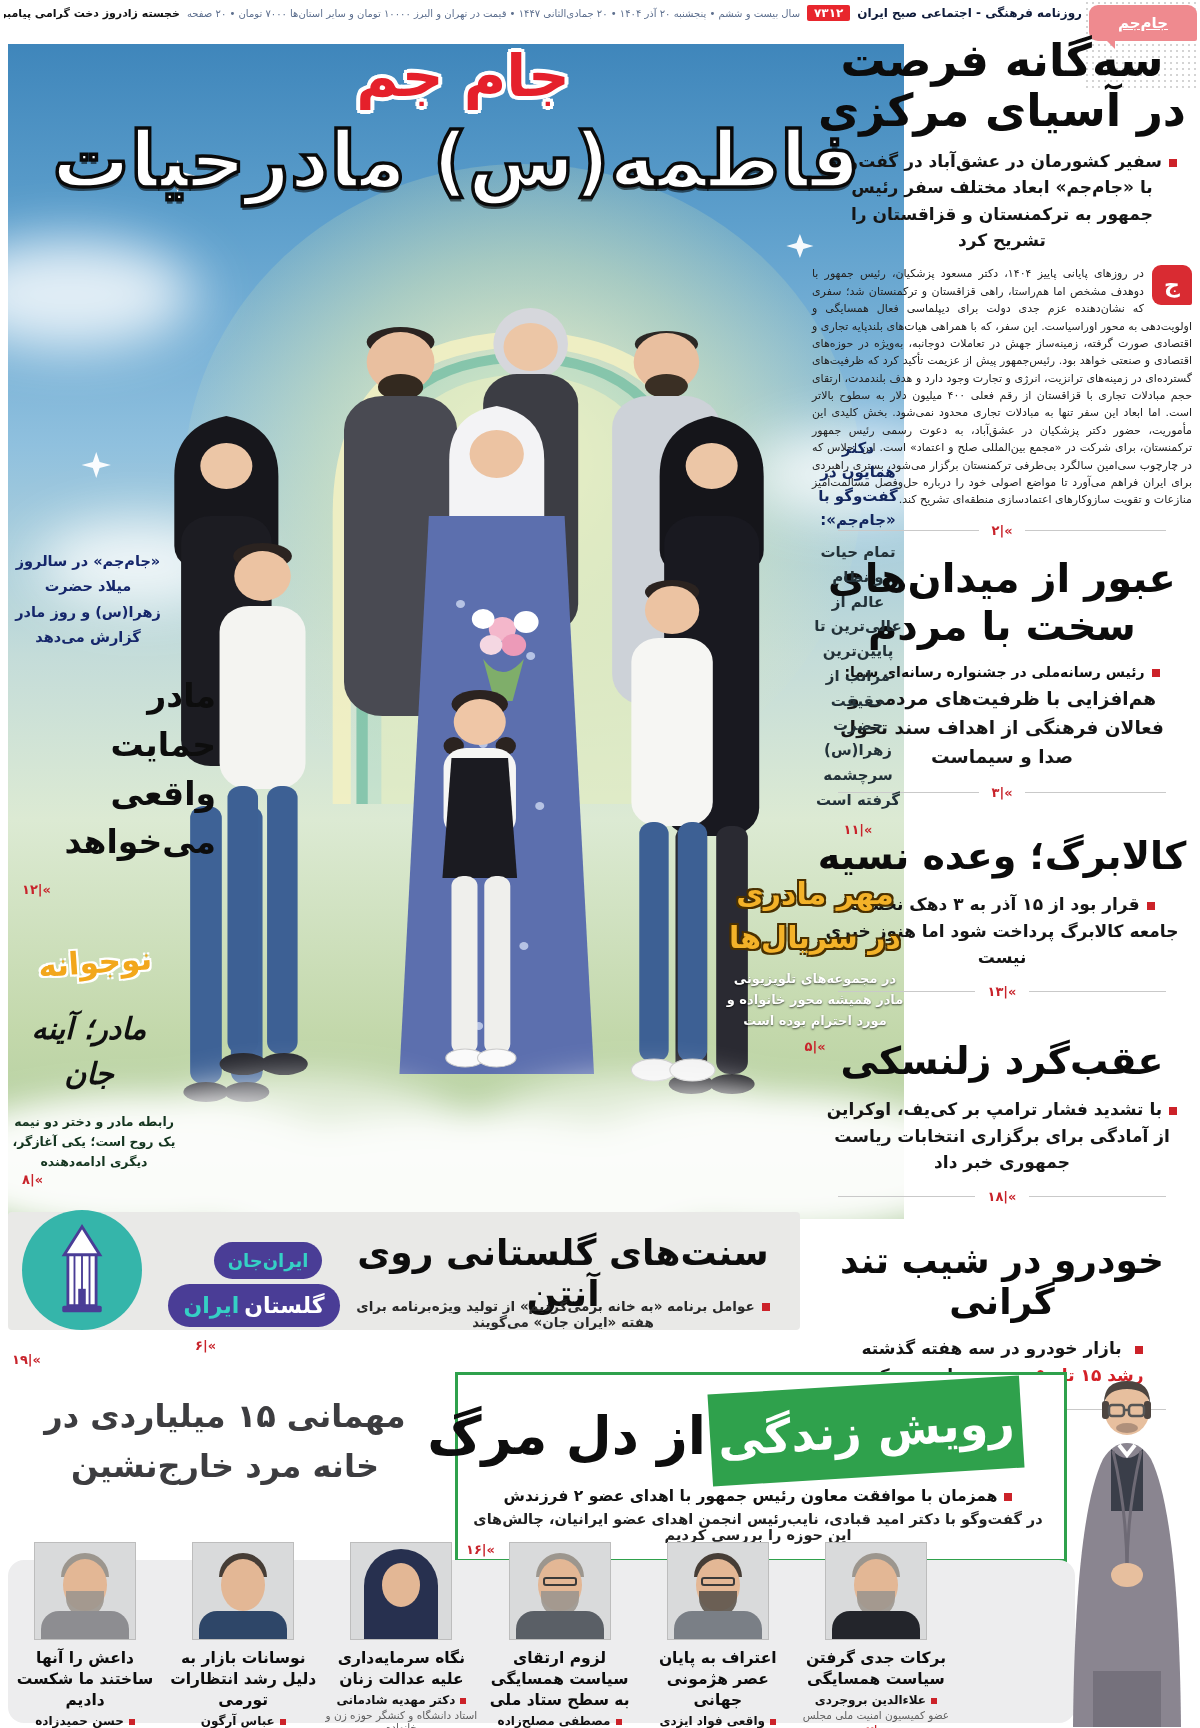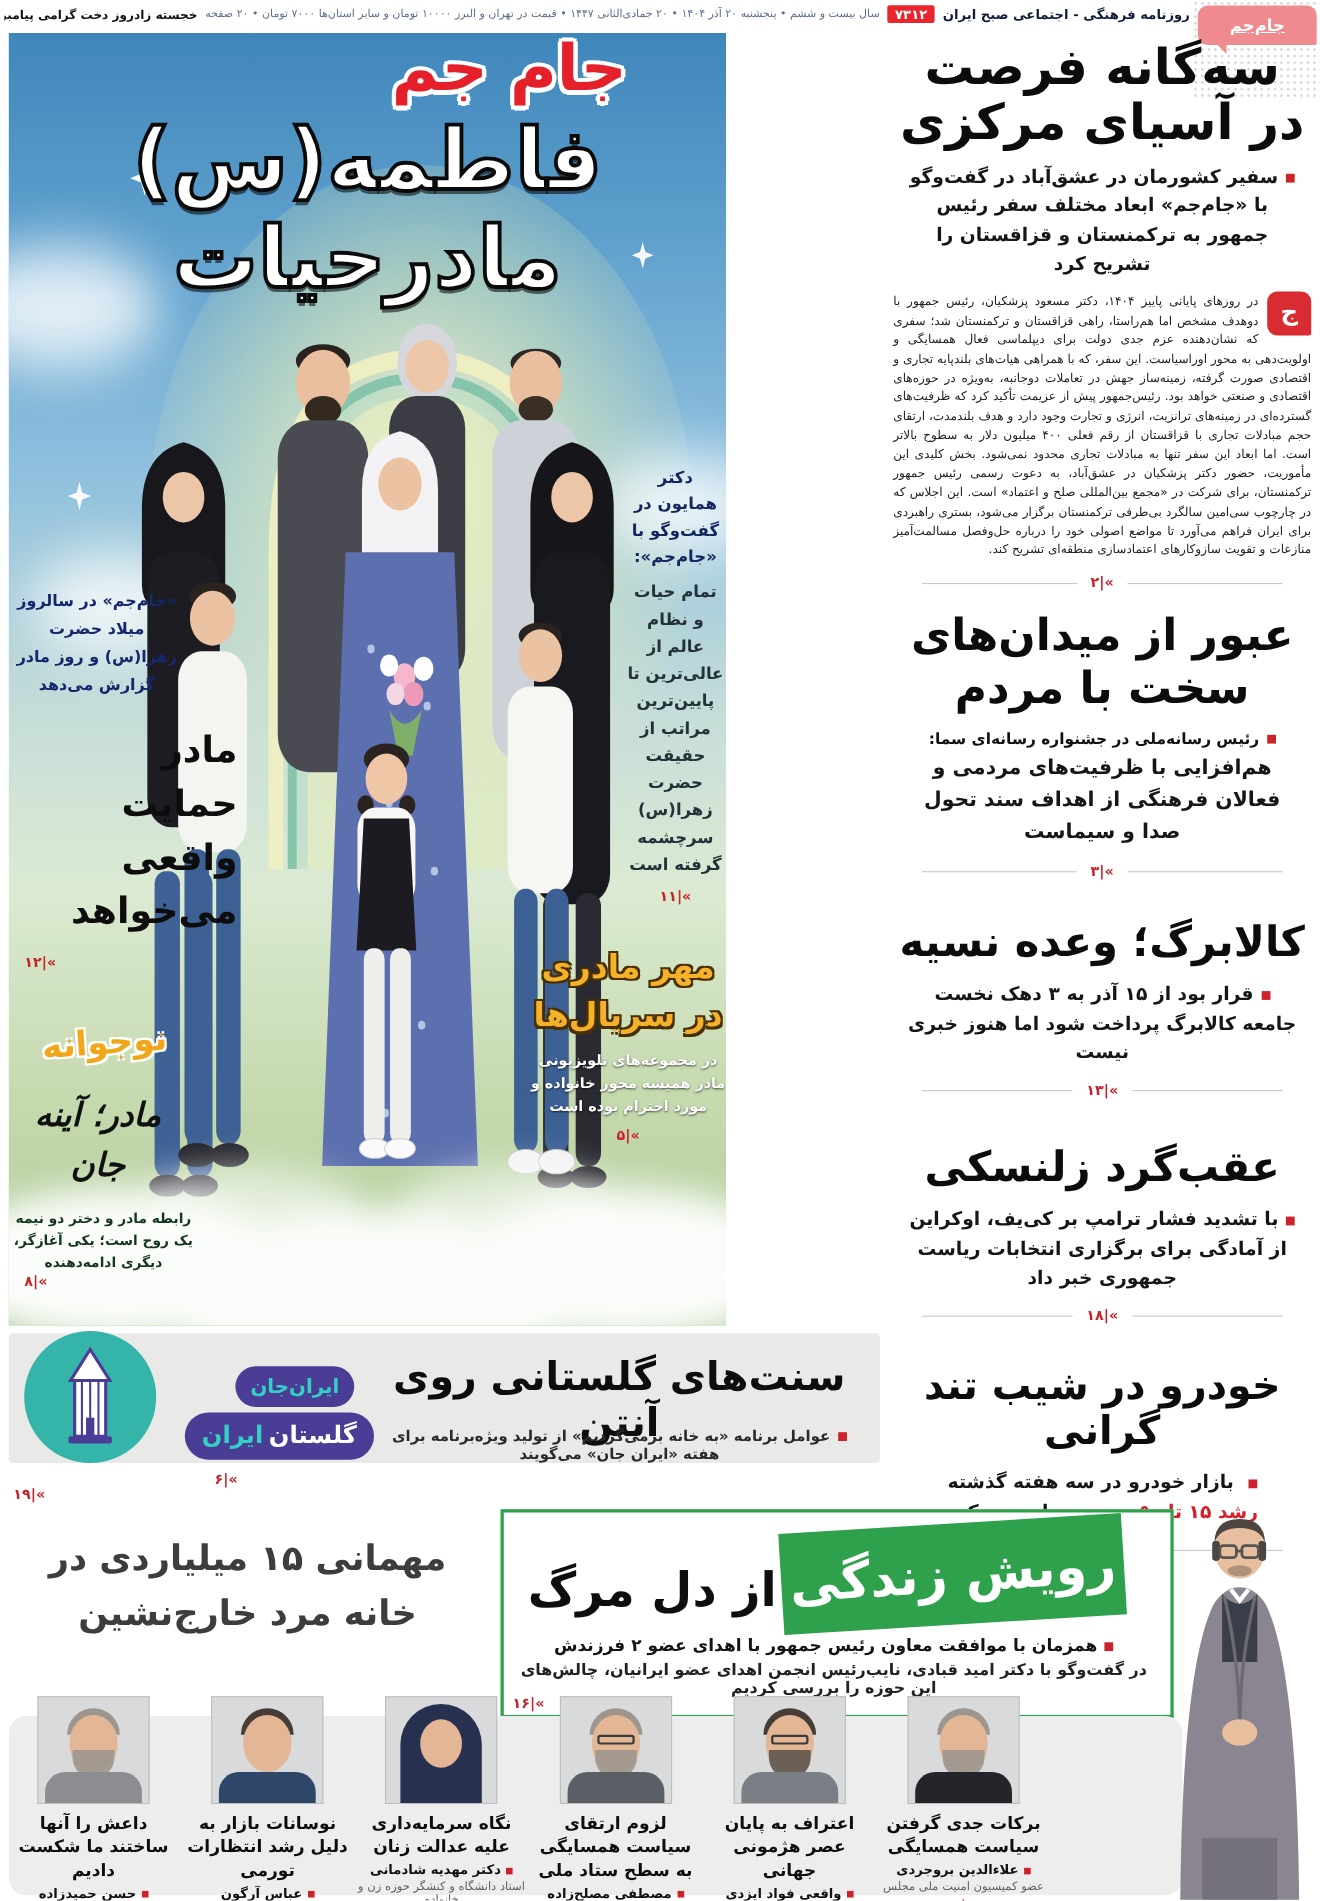--- a/index.html
+++ b/index.html
@@ -18,21 +18,21 @@
                  background-image:radial-gradient(#d4d4d4 1px, transparent 1.3px);
                  background-size:6px 6px; }
   .brand-bubble { position:absolute; top:5px; right:3px; width:108px; height:36px;
                   background:#ef8a8f; border-radius:9px 9px 2px 9px;
                   display:flex; align-items:center; justify-content:center;
                   color:#fff; font-weight:900; font-size:15px; letter-spacing:1px;text-decoration:underline; }
   .brand-bubble::after { content:""; position:absolute; bottom:-8px; left:10px;
                   border:8px solid transparent; border-top-color:#ef8a8f; border-right-color:#ef8a8f; }
 
   
-  .photo { position:absolute; left:8px; top:30px; width:652px; height:1175px; overflow:hidden;
+  .photo { position:absolute; left:8px; top:44px; width:896px; height:1175px; overflow:hidden;
            background:linear-gradient(180deg,#3f86bb 0%, #5d9fcc 15%, #8fc0de 34%, #c4dcd9 52%,
                       #dcead3 66%, #c3d8ab 84%, #a9c897 100%); }
   .photo svg.family { position:absolute; inset:0; width:100%; height:100%; }
 
   .lead-logo { position:absolute; left:250px; width:410px; top:-2px; text-align:center; z-index:5;
                font-size:58px; font-weight:900; color:#e5202b; letter-spacing:2px;
                text-shadow:-3px -3px 0 #fff,3px -3px 0 #fff,-3px 3px 0 #fff,3px 3px 0 #fff,0 -4px 0 #fff,0 4px 0 #fff,-4px 0 0 #fff,4px 0 0 #fff; }
   .lead-headline { position:absolute; left:15px; right:15px; top:72px; z-index:5; text-align:center;
                font-size:77px; font-weight:900; color:#fff; -webkit-text-stroke:3.5px #0a0a0a;
                text-shadow:0 4px 0 rgba(0,0,0,.55); }
@@ -105,21 +105,21 @@
   .mehmani { position:absolute; left:40px; top:1392px; width:370px; text-align:center;
              font-size:32px; font-weight:900; color:#3d3d40; line-height:1.55; }
   .pg-mehmani { position:absolute; left:12px; top:1352px; }
 
   
   .greenbox { position:absolute; left:455px; top:1372px; width:612px; height:190px;
               background:#fff; border:3px solid #2fa14c; }
   .gb-rect { position:absolute; right:42px; top:10px; width:312px; height:92px; background:#2fa14c;
              transform:rotate(-3.5deg); display:flex; align-items:center; justify-content:center;
              color:#fff; font-size:46px; font-weight:900; }
-  .gb-black { position:absolute; right:358px; top:46px; font-size:43px; font-weight:900; color:#0e0e0e; white-space:nowrap; }
+  .gb-black { position:absolute; right:358px; top:30px; font-size:53px; font-weight:900; color:#0e0e0e; white-space:nowrap; }
   .gb-bullets { position:absolute; right:14px; top:112px; width:584px; text-align:center; }
   .gb-b1 { font-size:15.5px; font-weight:900; color:#131313; }
   .gb-b2 { margin-top:6px; font-size:14.5px; font-weight:bold; color:#222; }
   .gb-pg { position:absolute; left:8px; bottom:2px; }
   .man-photo { position:absolute; left:1053px; top:1368px; width:147px; height:360px; z-index:6; }
 
   
   .strip { position:absolute; left:8px; top:1560px; width:1067px; height:163px;
            background:#ededee; border-radius:16px; display:flex; direction:rtl;
            padding:0 10px 0 0; padding-right:122px; gap:4px; }

